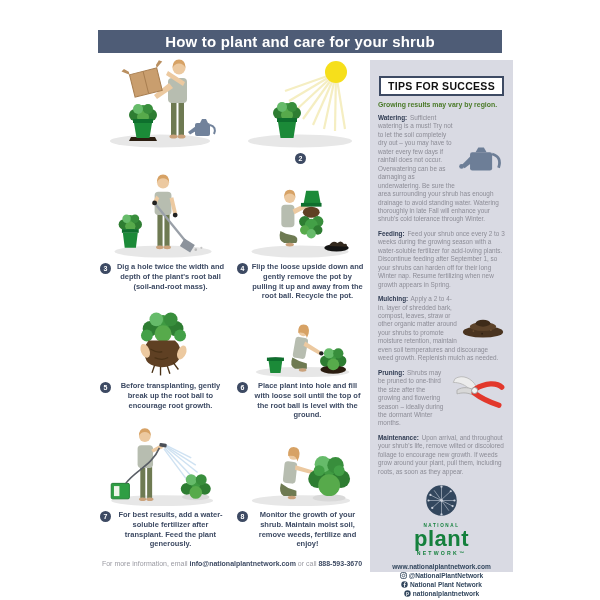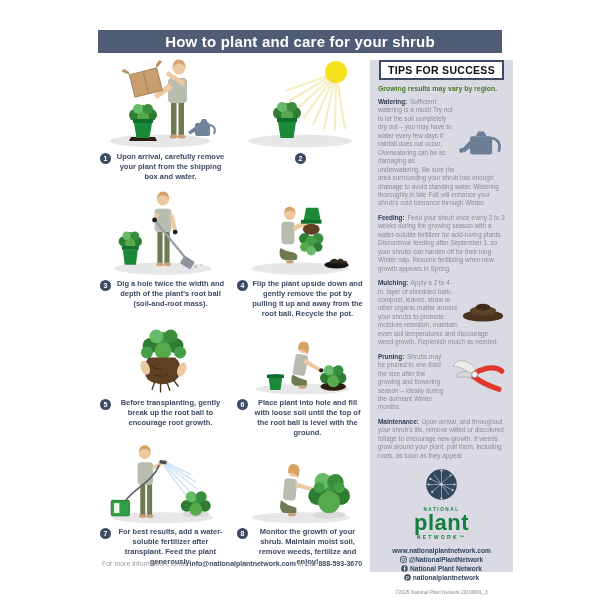--- a/index.html
+++ b/index.html
@@ -10,21 +10,21 @@
   .step{display:flex;flex-direction:column;align-items:center;}
   .step .illus{width:100%;}
   .r1 .illus{height:92px;} .r2 .illus{height:86px;} .r3 .illus{height:68px;} .r4 .illus{height:80px;}
   .r1,.r2{margin-bottom:9px;} .r3{margin-bottom:7px;}
   .illus svg{width:100%;height:100%;}
   .cap{display:flex;align-items:flex-start;gap:3px;margin-top:3px;padding:0 2px;}
   .num{flex:0 0 auto;width:11px;height:11px;border-radius:50%;background:#3d4a63;color:#fff;
     font-size:7px;font-weight:bold;line-height:11px;text-align:center;margin-top:1px;}
   .captext{font-size:7.5px;font-weight:bold;color:#3d4a63;text-align:center;line-height:1.3;}
   .tips{position:absolute;left:370px;top:60px;width:143px;height:512px;background:#d9dae3;
-    padding:0 8px 6px;box-sizing:border-box;}
+    padding:16px 8px 6px;box-sizing:border-box;}
   .tips-title{background:#fff;border:2px solid #3d4a63;color:#101010;font-weight:bold;font-size:10.5px;
     text-align:center;padding:2px 0;letter-spacing:.3px;margin:0 1px;}
   .tips-sub{color:#4a7a28;font-weight:bold;font-size:6.9px;margin:5px 0 6px;}
   .tip{font-size:6.4px;color:#8d8d97;line-height:1.32;margin:0 0 6px;}
   .tip .label{color:#2f3b52;font-weight:bold;padding-right:1px;}
   .fl{float:right;margin:2px 0 2px 4px;}
   .logo{clear:both;text-align:center;color:#15803d;margin-top:6px;line-height:1;}
   .logo .nat{font-size:4.6px;font-weight:bold;letter-spacing:1.6px;margin-top:2px;}
   .logo .plant{font-size:22px;font-weight:bold;letter-spacing:.5px;margin-top:-1px;}
   .logo .net{font-size:5.2px;font-weight:bold;letter-spacing:2.2px;margin-top:1px;}
@@ -69,24 +69,20 @@
             <circle cx="45" cy="60" r="6" fill="#57aa4b"></circle>
           <circle cx="40" cy="52" r="5" fill="#66bb6a"></circle>
             <circle cx="50" cy="52" r="5" fill="#388e3c"></circle>
           <rect x="35" y="62" width="20" height="4" fill="#0e6f2d"></rect>
           <path d="M36,66 h18 l-2.5,15 h-13 z" fill="#1b8a38"></path>
           <rect x="97" y="66" width="15" height="13" rx="2" fill="#71829b"></rect>
           <path d="M98,69 l-8,6 2,2.5 6,-3.5 z" fill="#71829b"></path>
           <path d="M102,66 l2,-4 h4 l2,4 z" fill="#71829b"></path>
           <path d="M112,68 q7,2 4,9" stroke="#71829b" stroke-width="2" fill="none"></path>
         </svg>
-      </div>
-      <div class="cap">
-        <span class="num">1</span>
-        <span class="captext">Upon arrival, carefully remove your plant from the shipping box and water.</span>
       </div>
     </div>
 
     <div class="step r1">
       <div class="illus">
         <svg viewBox="0 0 131 92" preserveAspectRatio="xMidYMax meet">
           <ellipse cx="65" cy="84" rx="52" ry="6.5" fill="#e7e7e7"></ellipse>
           <g stroke="#f5eec2" stroke-width="2.2">
             <line x1="101" y1="16" x2="50" y2="34"></line>
               <line x1="101" y1="16" x2="54" y2="44"></line>
@@ -166,21 +162,21 @@
           <circle cx="70" cy="52" r="6" fill="#2e7d32"></circle>
             <circle cx="84" cy="52" r="6" fill="#388e3c"></circle>
           <circle cx="77" cy="56" r="7" fill="#43a047"></circle>
             <circle cx="70" cy="61" r="5" fill="#57aa4b"></circle>
           <circle cx="84" cy="61" r="5" fill="#2e7d32"></circle>
             <circle cx="77" cy="65" r="5" fill="#66bb6a"></circle>
         </svg>
       </div>
       <div class="cap">
         <span class="num">4</span>
-        <span class="captext">Flip the plant upside down and gently remove the pot by pulling it up and away from the root ball. Recycle the pot.</span>
+        <span class="captext">Flip the loose upside down and gently remove the pot by pulling it up and away from the root ball. Recycle the pot.</span>
       </div>
     </div>
 
     <div class="step r3">
       <div class="illus">
         <svg viewBox="0 0 131 80" preserveAspectRatio="xMidYMax meet">
           <circle cx="65" cy="18" r="12" fill="#3f9a42"></circle>
             <circle cx="50" cy="22" r="9" fill="#2e7d32"></circle>
           <circle cx="80" cy="22" r="9" fill="#2e7d32"></circle>
             <circle cx="57" cy="11" r="8" fill="#66bb6a"></circle>

